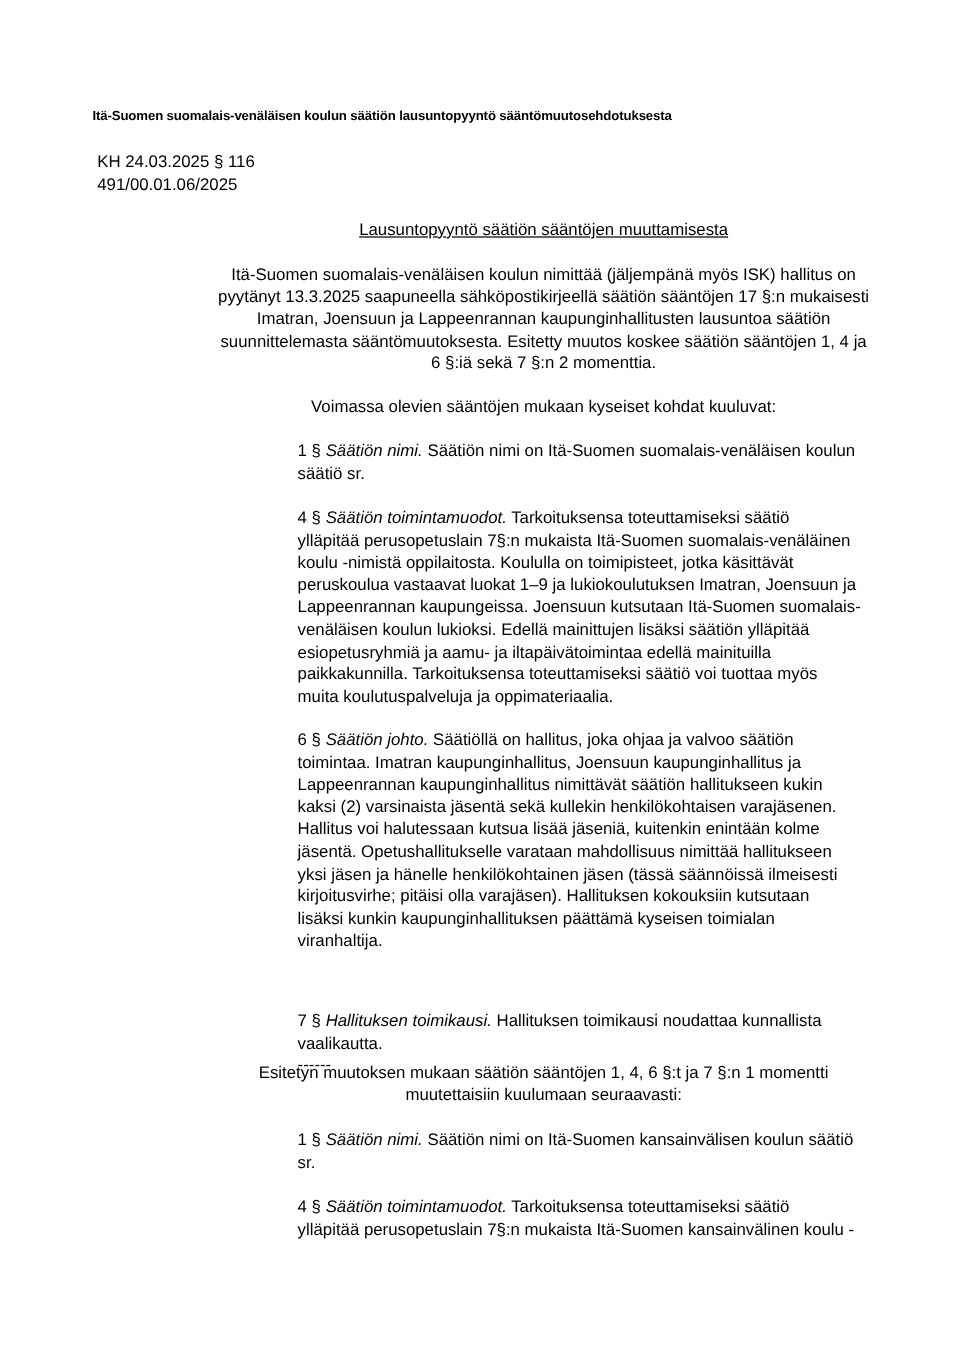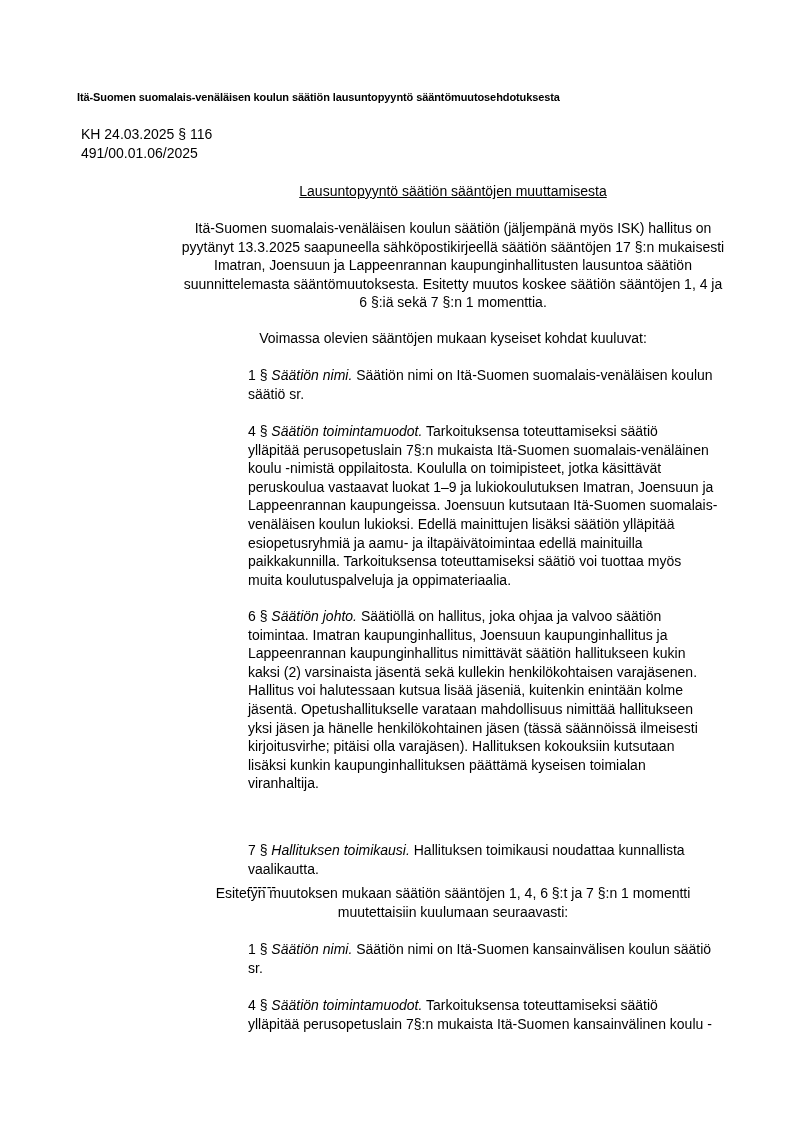--- a/index.html
+++ b/index.html
@@ -64,25 +64,25 @@
   <div class="meta">
     <div>KH 24.03.2025 § 116</div>
     <div>491/00.01.06/2025</div>
   </div>
 
   <div class="section" style="top:182px;">
     <span class="line u">Lausuntopyyntö säätiön sääntöjen muuttamisesta</span>
   </div>
 
   <div class="section" style="top:219px;">
-    <span class="line">Itä-Suomen suomalais-venäläisen koulun säätiön (jäljempänä myös ISK) hallitus on</span>
+    <span class="line">Itä-Suomen suomalais-venäläisen koulun nimittää (jäljempänä myös ISK) hallitus on</span>
     <span class="line">pyytänyt 13.3.2025 saapuneella sähköpostikirjeellä säätiön sääntöjen 17 §:n mukaisesti</span>
     <span class="line">Imatran, Joensuun ja Lappeenrannan kaupunginhallitusten lausuntoa säätiön</span>
     <span class="line">suunnittelemasta sääntömuutoksesta. Esitetty muutos koskee säätiön sääntöjen 1, 4 ja</span>
-    <span class="line">6 §:iä sekä 7 §:n 1 momenttia.</span>
+    <span class="line">6 §:iä sekä 7 §:n 2 momenttia.</span>
   </div>
 
   <div class="section" style="top:329px;">
     <span class="line">Voimassa olevien sääntöjen mukaan kyseiset kohdat kuuluvat:</span>
   </div>
 
   <div class="quote" style="top:366px;">
     <span class="line">
       <span>1 §</span>
       <i>Säätiön nimi.</i>

